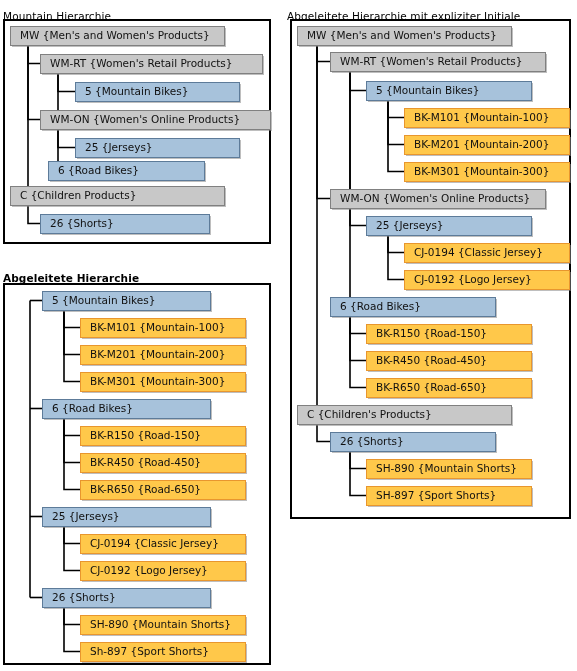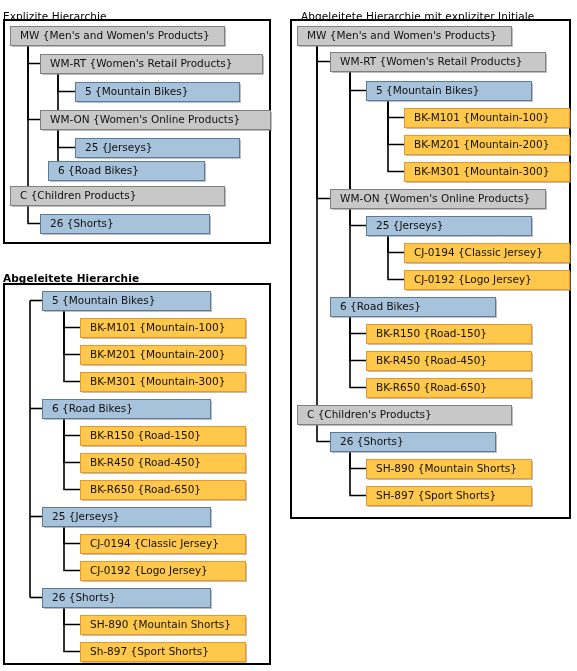--- a/index.html
+++ b/index.html
@@ -39,21 +39,21 @@
     font-family: "DejaVu Sans", sans-serif;
     font-size: 10.5px;
     fill: #111111;
     dominant-baseline: middle;
   }
 </style>
 </head>
 <body>
 
 <div id="root">
-    <div class="panel-title" style="left: 3px; top: 10px;">Explizite Hierarchie</div>
+    <div class="panel-title" style="left: 3px; top: 10px;">Mountain Hierarchie</div>
     <div class="panel-frame" style="left: 3px; top: 19px; width: 268px; height: 225px;"></div>
     <svg width="577" height="671" class="diagram-svg">
       <g>
         <path d="M 28 45 L 28 63.5 L 40 63.5" fill="none" stroke="#000000" stroke-width="1.6" stroke-linecap="butt"></path>
         <path d="M 58 73 L 58 91.5 L 75 91.5" fill="none" stroke="#000000" stroke-width="1.6" stroke-linecap="butt"></path>
         <path d="M 28 45 L 28 119.5 L 40 119.5" fill="none" stroke="#000000" stroke-width="1.6" stroke-linecap="butt"></path>
         <path d="M 58 129 L 58 147.5 L 75 147.5" fill="none" stroke="#000000" stroke-width="1.6" stroke-linecap="butt"></path>
         <path d="M 58 73 L 58 170.5 L 48 170.5" fill="none" stroke="#000000" stroke-width="1.6" stroke-linecap="butt"></path>
         <path d="M 28 45 L 28 195.5 L 10 195.5" fill="none" stroke="#000000" stroke-width="1.6" stroke-linecap="butt"></path>
         <path d="M 28 205 L 28 223.5 L 40 223.5" fill="none" stroke="#000000" stroke-width="1.6" stroke-linecap="butt"></path>
@@ -183,21 +183,21 @@
         <rect x="82" y="617" width="165" height="19" fill="#888888" opacity="0.55"></rect>
         <rect x="80.5" y="615.5" width="165" height="19" fill="#ffc84a" stroke="#e8962e" stroke-width="1"></rect>
         <text x="90" y="625" class="node-label" fill="#111111">SH-890 {Mountain Shorts}</text>
       </g>
       <g>
         <rect x="82" y="644" width="165" height="19" fill="#888888" opacity="0.55"></rect>
         <rect x="80.5" y="642.5" width="165" height="19" fill="#ffc84a" stroke="#e8962e" stroke-width="1"></rect>
         <text x="90" y="652" class="node-label" fill="#111111">Sh-897 {Sport Shorts}</text>
       </g>
     </svg>
-    <div class="panel-title" style="left: 287px; top: 10px; margin-left: 14px;">Abgeleitete Hierarchie mit expliziter Initiale</div>
+    <div class="panel-title" style="left: 287px; top: 10px;">Abgeleitete Hierarchie mit expliziter Initiale</div>
     <div class="panel-frame" style="left: 290px; top: 19px; width: 281px; height: 500px;"></div>
     <svg width="577" height="671" class="diagram-svg">
       <g>
         <path d="M 317 45 L 317 61.5 L 330 61.5" fill="none" stroke="#000000" stroke-width="1.6" stroke-linecap="butt"></path>
         <path d="M 350 71 L 350 90.5 L 366 90.5" fill="none" stroke="#000000" stroke-width="1.6" stroke-linecap="butt"></path>
         <path d="M 388 100 L 388 117.5 L 404 117.5" fill="none" stroke="#000000" stroke-width="1.6" stroke-linecap="butt"></path>
         <path d="M 388 100 L 388 144.5 L 404 144.5" fill="none" stroke="#000000" stroke-width="1.6" stroke-linecap="butt"></path>
         <path d="M 388 100 L 388 171.5 L 404 171.5" fill="none" stroke="#000000" stroke-width="1.6" stroke-linecap="butt"></path>
         <path d="M 317 45 L 317 198.5 L 330 198.5" fill="none" stroke="#000000" stroke-width="1.6" stroke-linecap="butt"></path>
         <path d="M 350 71 L 350 225.5 L 366 225.5" fill="none" stroke="#000000" stroke-width="1.6" stroke-linecap="butt"></path>

